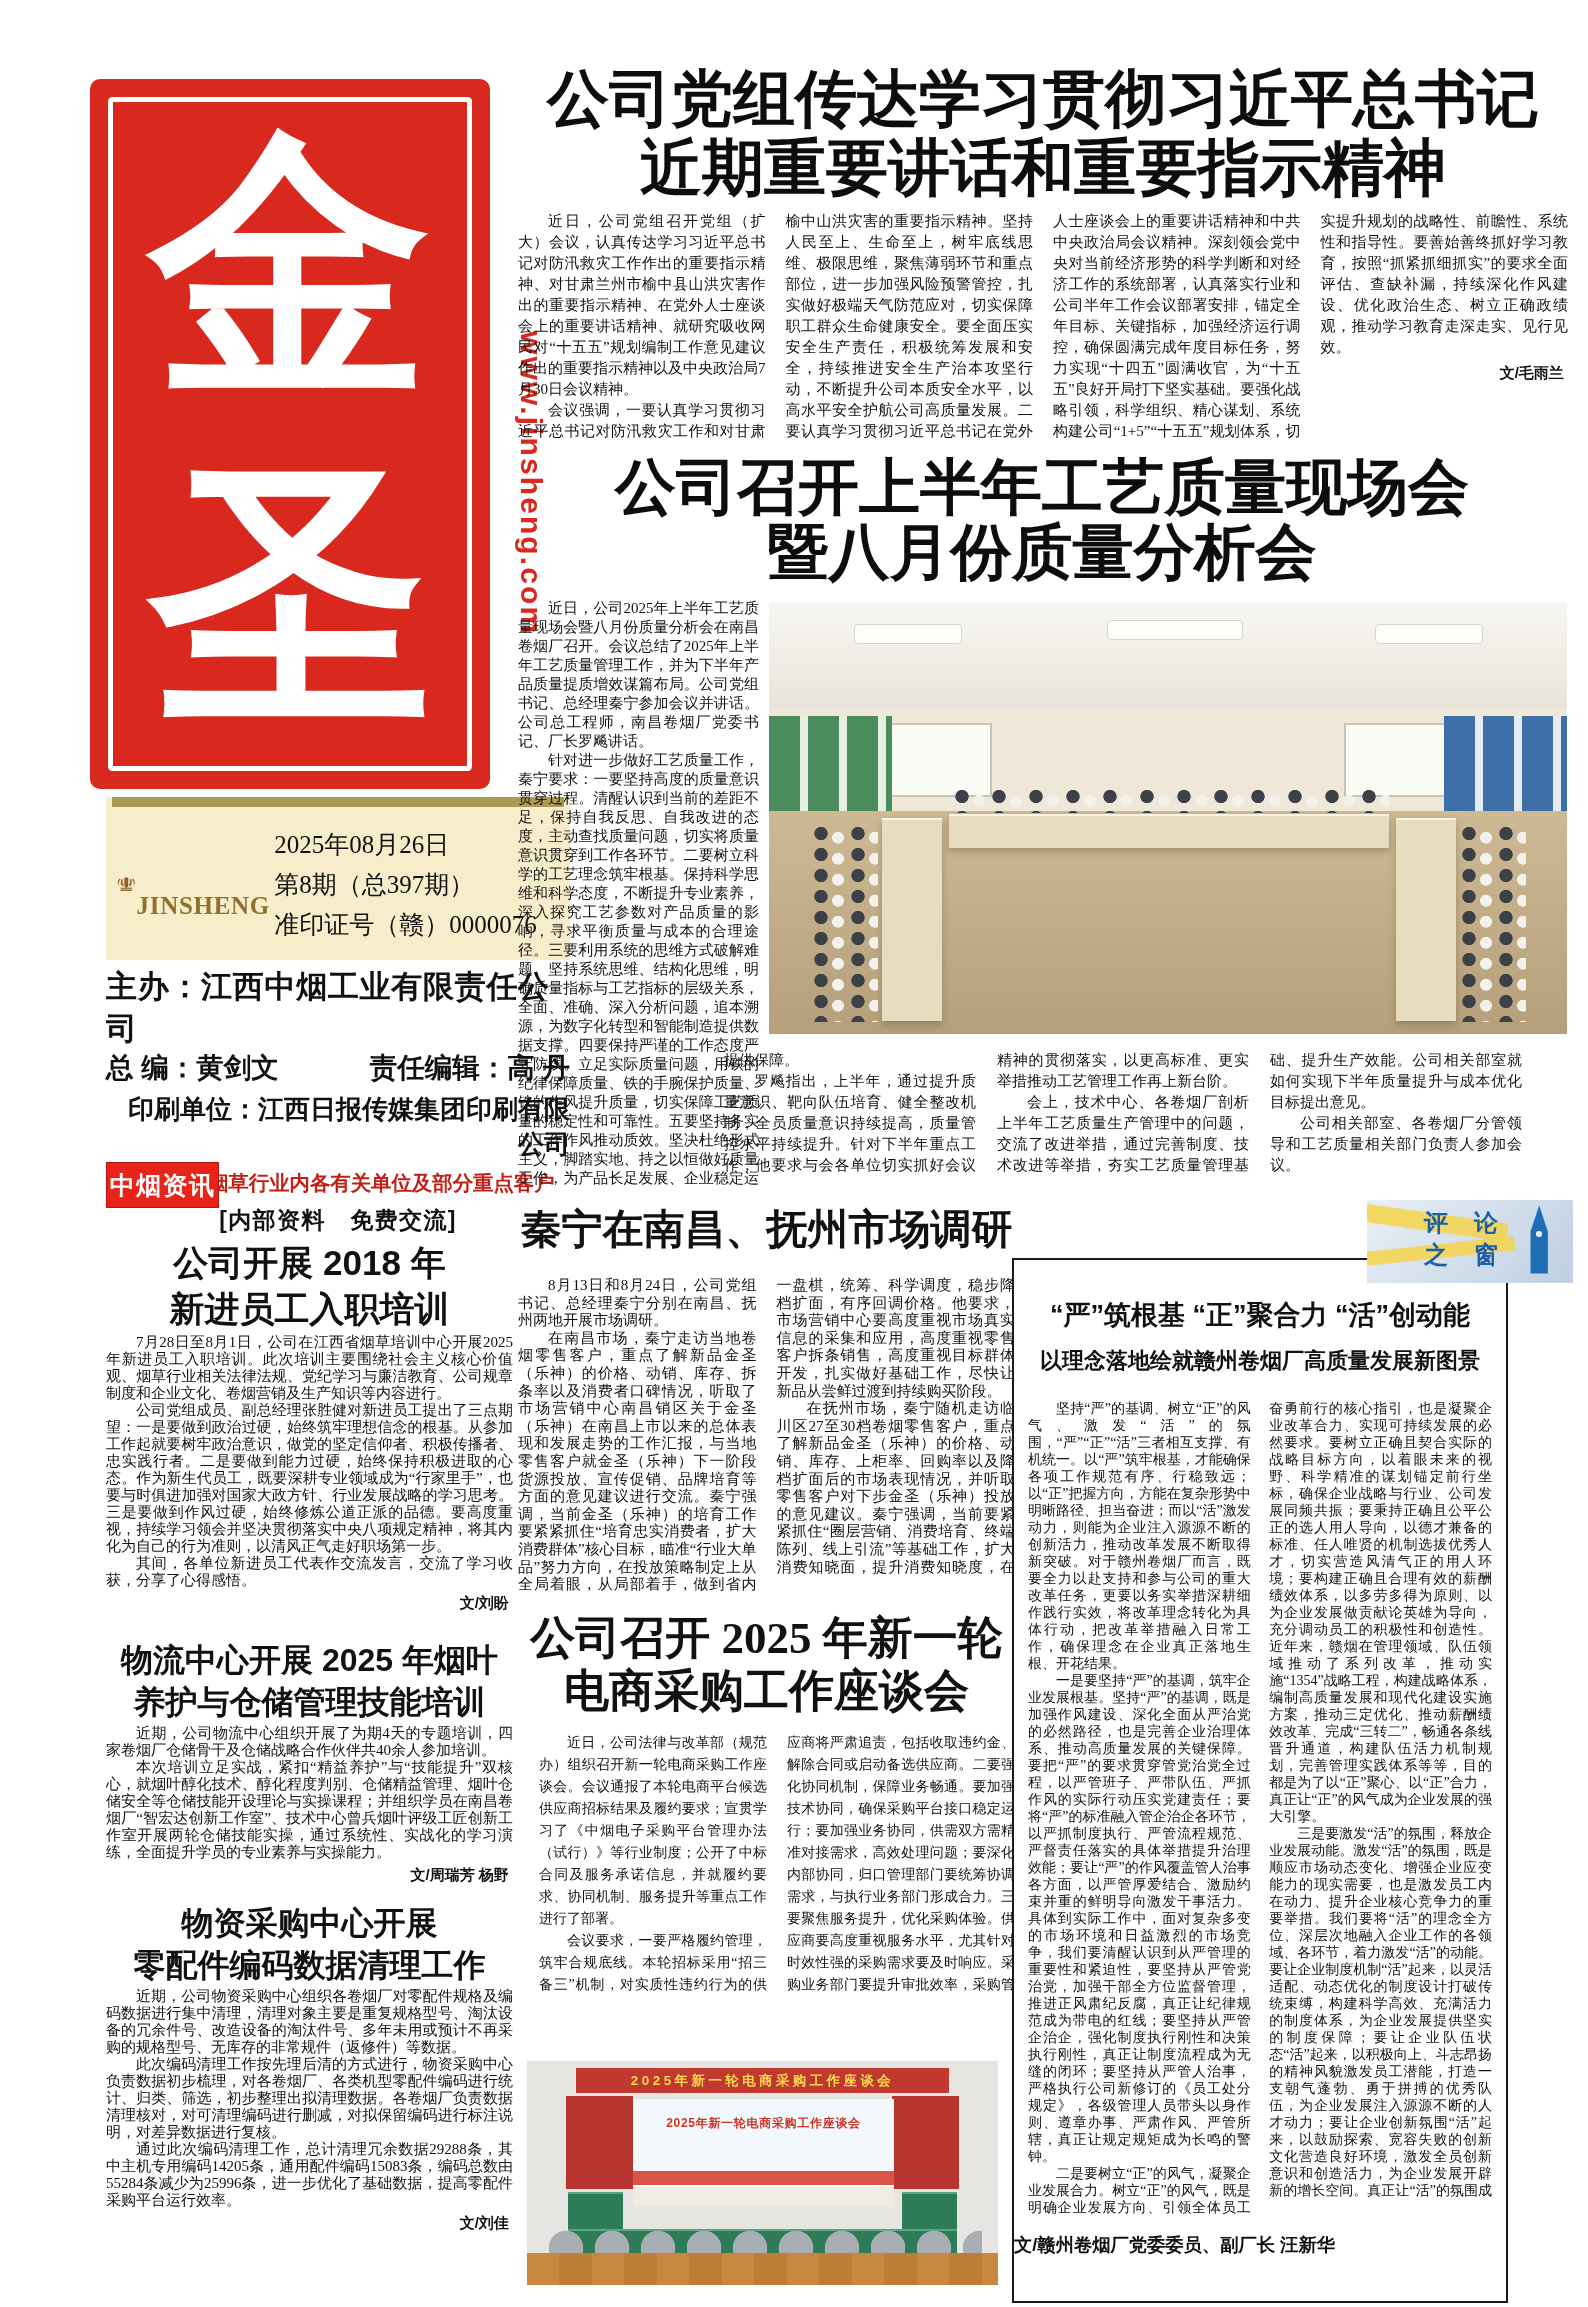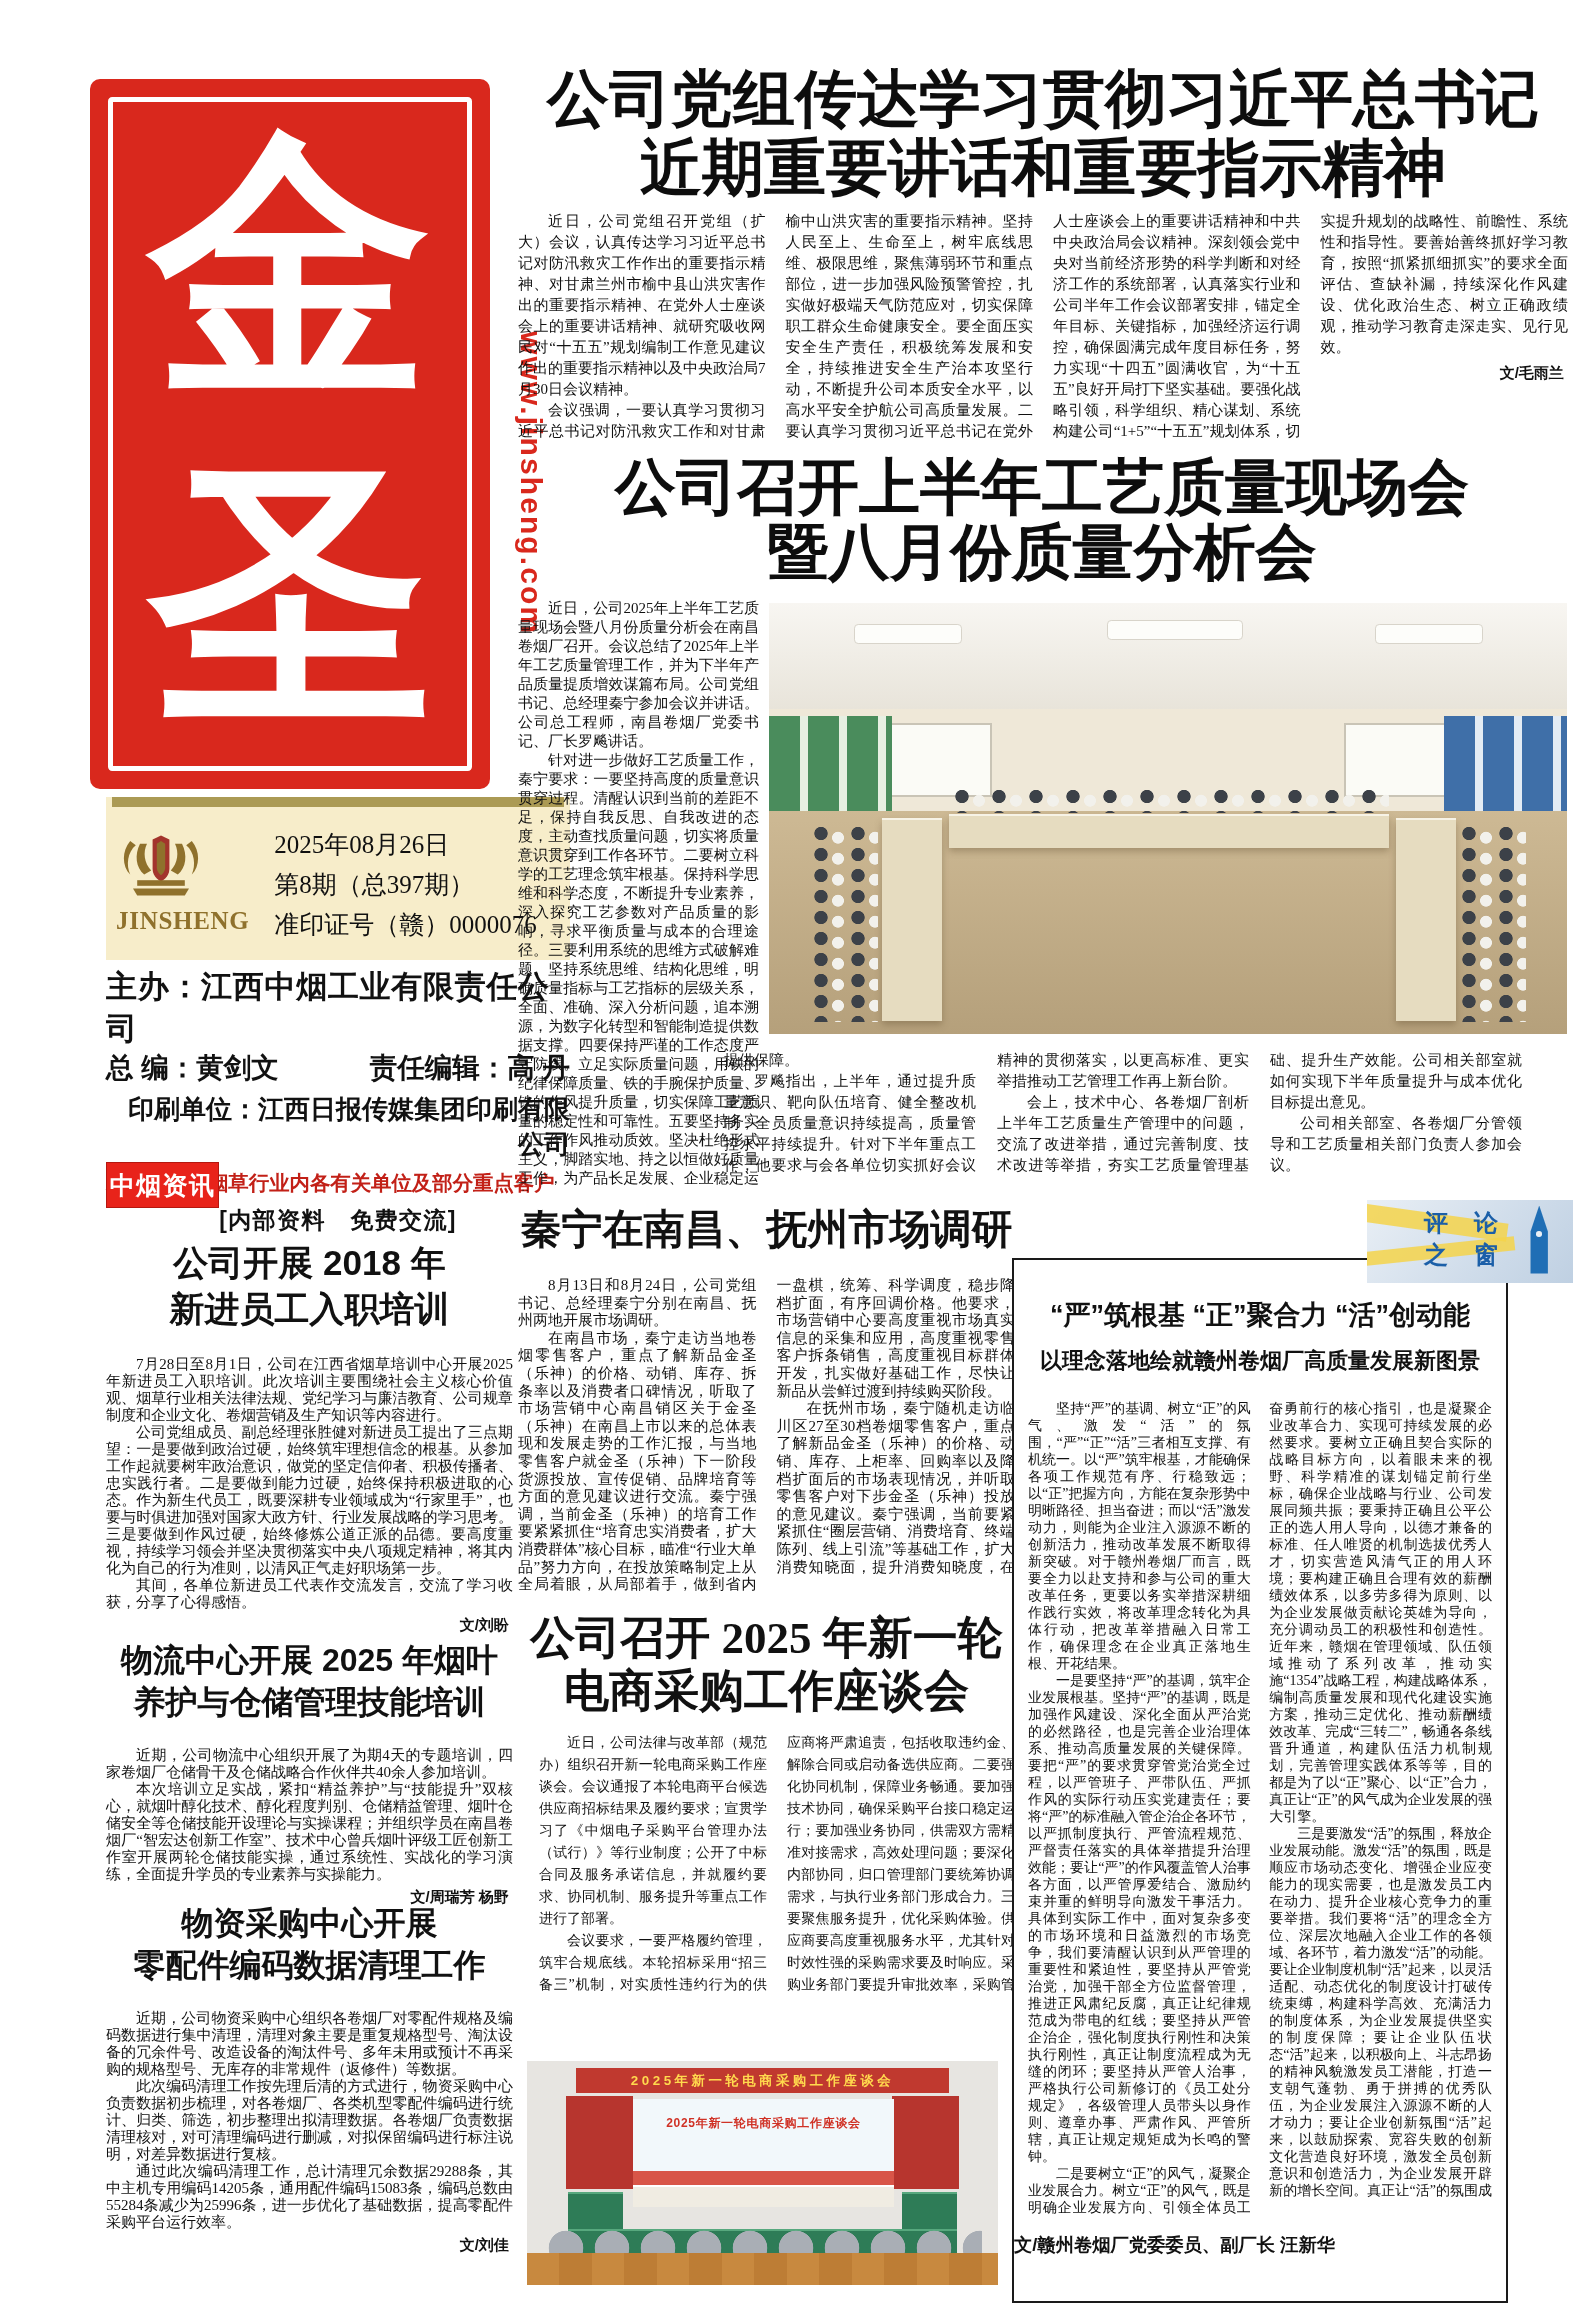--- a/index.html
+++ b/index.html
@@ -14,41 +14,41 @@
   .seal{left:90px;top:79px;width:400px;height:710px;background:#d9281d;border-radius:10px;}
   .seal-inner{position:absolute;inset:18.3px;border:5px solid #fff;border-radius:4.2px;
               display:flex;flex-direction:column;align-items:center;justify-content:space-around;}
   .seal-char{color:#fff;font-weight:bold;font-size:282px;line-height:1;font-family:"Liberation Serif",serif;}
   .site-text{left:497px;top:331px;width:68px;height:458px;writing-mode:vertical-rl;
              color:#d9281d;font-family:"Liberation Sans","DejaVu Sans",sans-serif;
              font-weight:bold;font-size:30px;letter-spacing:2.1px;display:flex;align-items:center;}
   .infobox{left:106px;top:797px;width:464px;height:163px;background:#f7edca;}
   .infobox-bar{position:absolute;top:0;left:5.6px;right:5.6px;height:10px;background:#ab9a54;}
   .infobox-row{position:absolute;top:18.3px;left:10px;right:7px;bottom:5.6px;display:flex;align-items:center;}
-  .crest-col{width:154px;display:flex;flex-direction:column;align-items:flex-start;}
+  .crest-col{width:154px;display:flex;flex-direction:row;align-items:flex-end;}
   .crest-col svg{display:block;}
   .logo-text{font-family:"Liberation Serif",serif;font-weight:bold;font-size:25px;color:#8f712c;letter-spacing:0.7px;margin-top:2.8px;}
   .issue-col{flex:1;font-size:25px;line-height:1.6;color:#101010;padding-left:4.2px;white-space:nowrap;}
   .pubinfo{left:106px;top:966px;width:464px;font-family:"Liberation Sans","DejaVu Sans",sans-serif;}
   .pub-l1{font-size:31px;font-weight:bold;letter-spacing:0.7px;}
   .pub-l2{display:flex;justify-content:space-between;font-size:27.5px;font-weight:bold;align-items:center;}
   .pub-l3{font-size:26px;font-weight:bold;margin-top:5.6px;text-align:right;}
   .pub-l4{font-size:20.4px;font-weight:bold;color:#c22017;margin-top:7px;}
   .pub-l5{font-size:23px;font-weight:bold;text-align:center;margin-top:8.5px;letter-spacing:1.4px;}
 
   
   .tag{left:106px;top:1162px;width:111px;height:44px;background:#e8231a;color:#fff;
        font-family:"Liberation Sans",sans-serif;font-weight:bold;font-size:25px;
        display:flex;align-items:center;justify-content:center;letter-spacing:1.4px;border:1.4px solid #b5170f;}
   .left-art{width:407px;}
   .lt{font-family:"Liberation Sans","DejaVu Sans",sans-serif;font-weight:bold;text-align:center;line-height:1.32;}
   .lt-a1{font-size:35px;}
   .lt-a2{font-size:32px;}
   .lt-a3{font-size:32px;}
-  .left-body{margin-top:24px;font-size:15px;line-height:17px;}
+  .left-body{margin-top:2px;font-size:15px;line-height:17px;}
   .art-a1{left:106px;top:1240px;}
   .art-a2{left:106px;top:1639px;}
   .art-a3{left:106px;top:1902px;}
 
   
   .big-headline{font-weight:bold;text-align:center;font-family:"Liberation Serif",serif;color:#0d0d0d;}
   .top-headline{left:518px;top:65px;width:1050px;font-size:62px;line-height:1.12;}
   .top-body{left:518px;top:211px;width:1050px;height:243px;column-count:4;column-gap:20px;
             font-size:15px;line-height:21px;overflow:hidden;}
   .headline2{left:535px;top:456px;width:1014px;font-size:61px;line-height:1.06;}

